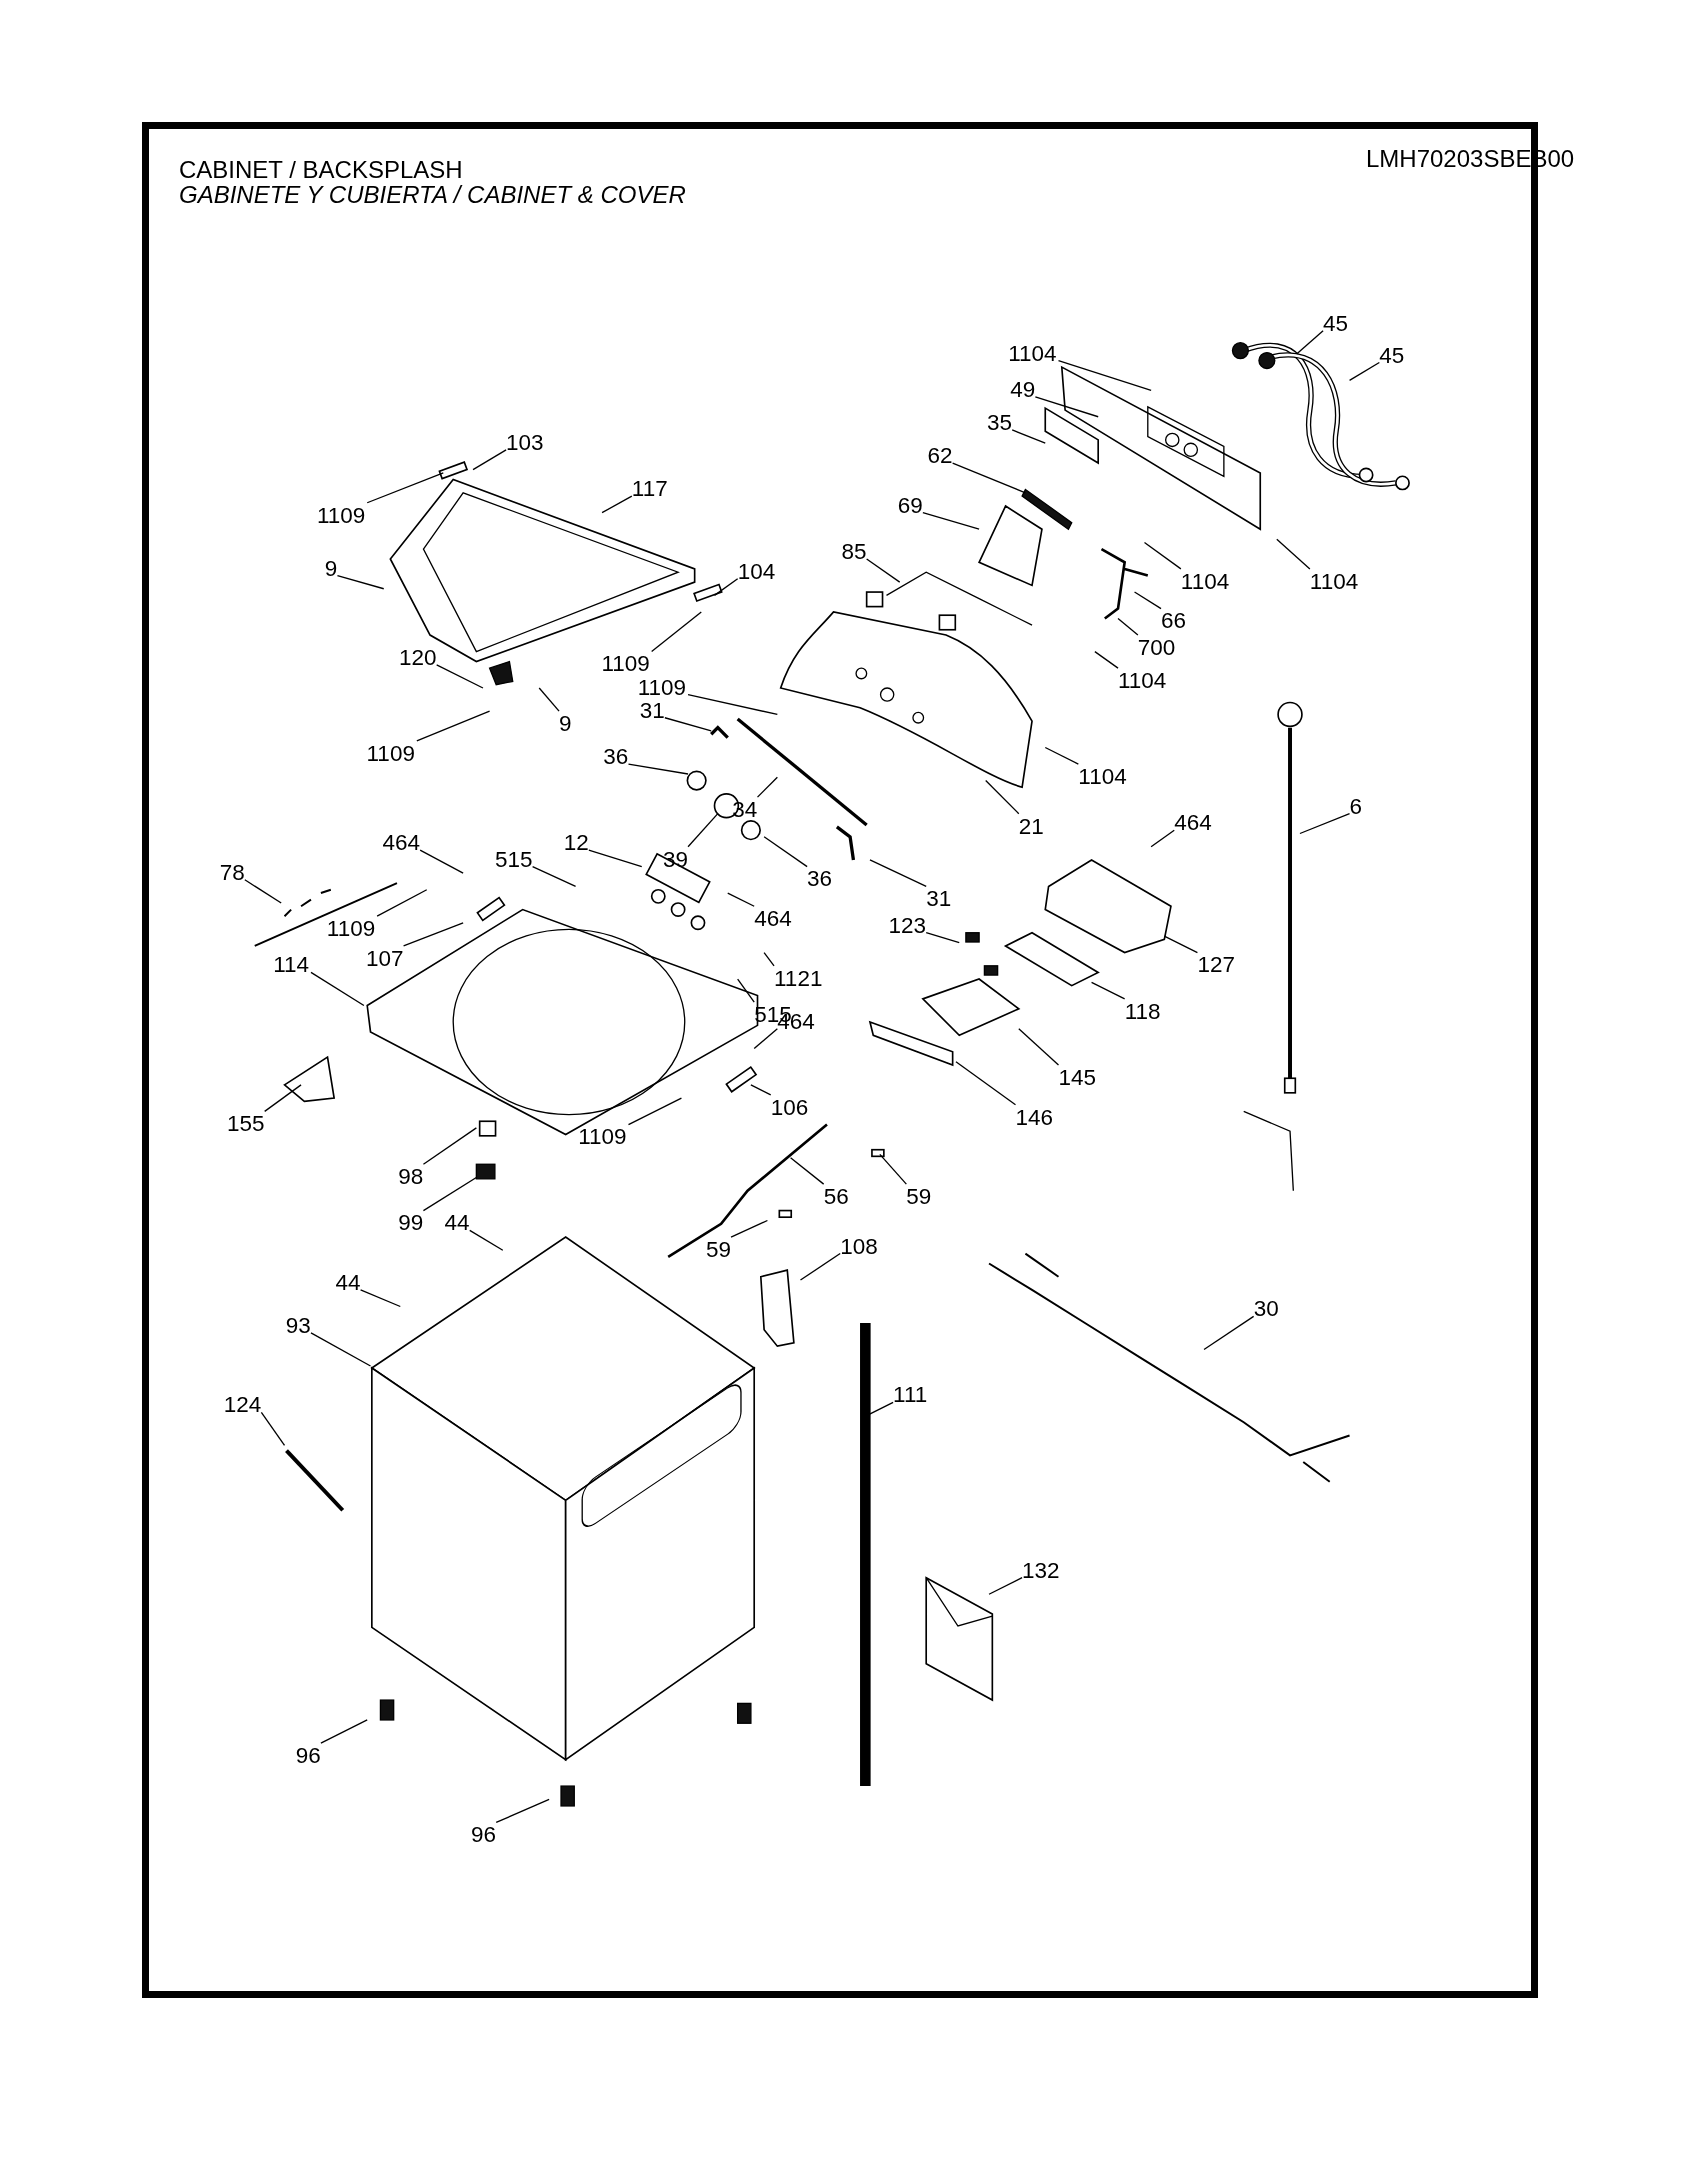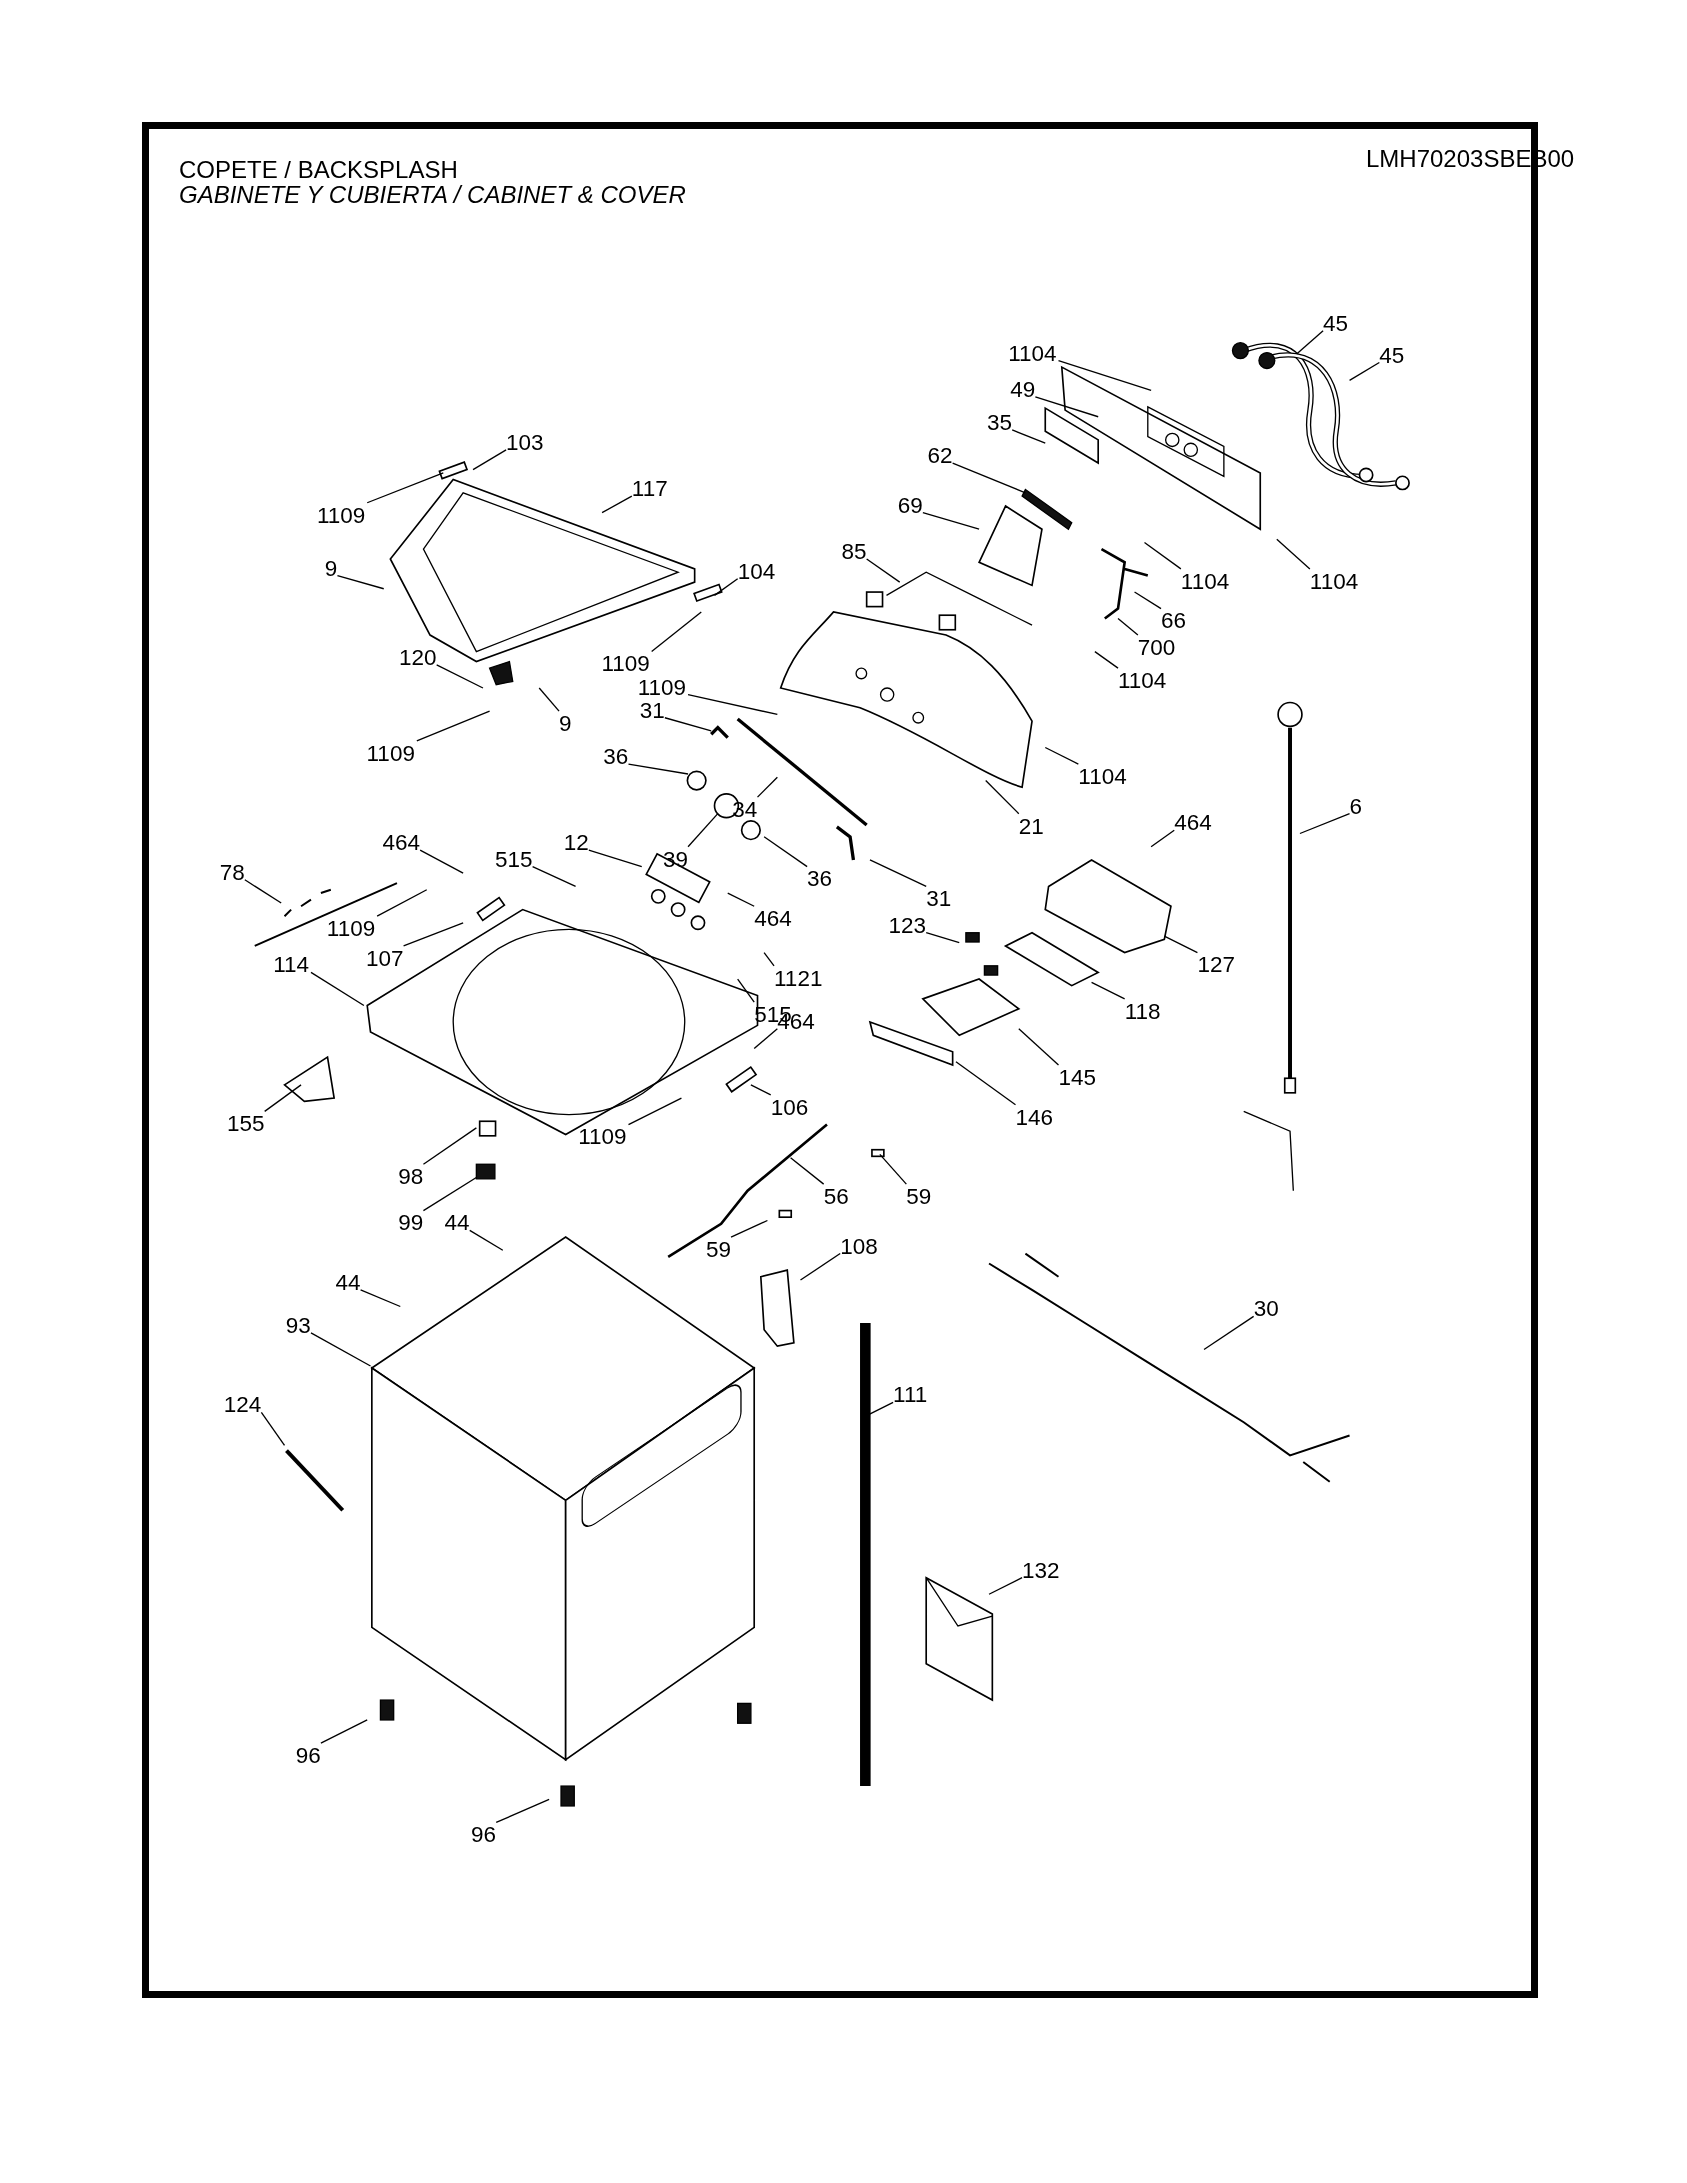--- a/index.html
+++ b/index.html
@@ -16,21 +16,21 @@
   .part { fill: #fff; stroke: #000; stroke-width: 2.5; }
   .part-thin { fill: none; stroke: #000; stroke-width: 2; }
   .part-dark { fill: #111; stroke: #000; stroke-width: 2; }
   .leader { stroke: #000; stroke-width: 2; }
 </style>
 </head>
 <body>
 
 <div id="frame"></div>
 
-<div class="hdr" id="title1">COPETE / BACKSPLASH</div>
+<div class="hdr" id="title1">CABINET / BACKSPLASH</div>
 <div class="hdr" id="title2">GABINETE Y CUBIERTA / CABINET &amp; COVER</div>
 <div class="hdr" id="model">LMH70203SBEB00</div>
 
 <svg id="diagram" viewBox="0 0 2550 3300" xmlns="http://www.w3.org/2000/svg">
 
   <g>
     <path class="part-thin" d="M1880,530 C1960,500 1990,560 1980,620 C1970,680 2000,720 2060,720" style="stroke-width:8;stroke:#000"></path>
     <path class="part-thin" d="M1880,530 C1960,500 1990,560 1980,620 C1970,680 2000,720 2060,720" style="stroke-width:4;stroke:#fff"></path>
     <path class="part-thin" d="M1920,540 C2000,520 2030,590 2020,650 C2010,710 2050,740 2110,730" style="stroke-width:8;stroke:#000"></path>
     <path class="part-thin" d="M1920,540 C2000,520 2030,590 2020,650 C2010,710 2050,740 2110,730" style="stroke-width:4;stroke:#fff"></path>

